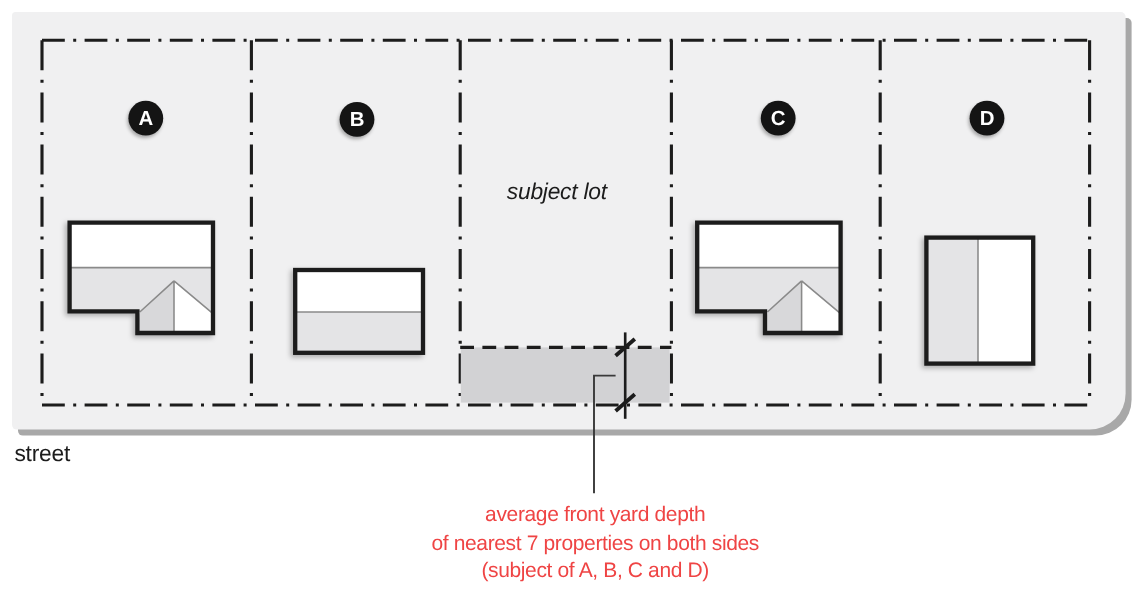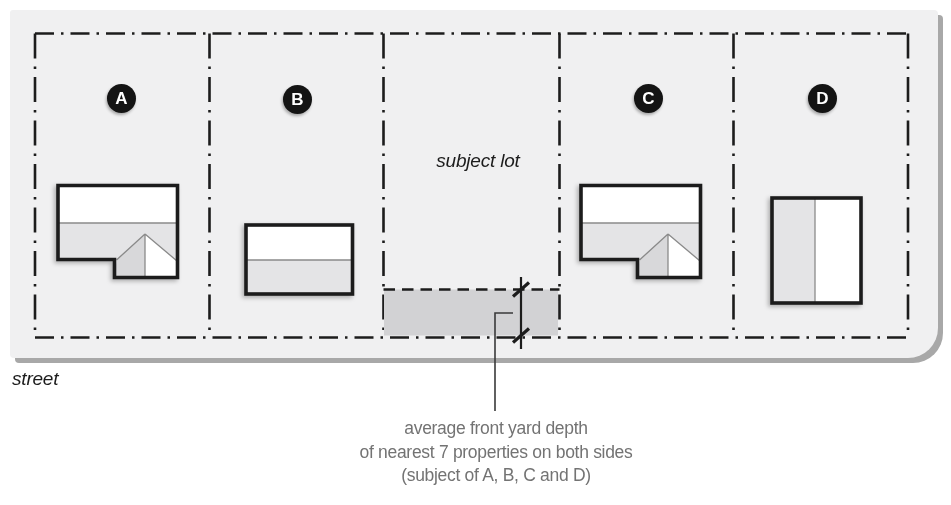--- a/index.html
+++ b/index.html
@@ -57,41 +57,40 @@
     width:29px;height:29px;
     border-radius:50%;
     background:var(--badge-bg);
     color:var(--badge-text);
     font-weight:bold;font-size:17px;
     display:flex;align-items:center;justify-content:center;
     box-shadow:-1px 2px 3px rgba(0,0,0,0.3);
   }
   .subject-lot-label{
     position:absolute;
-    left:378px;top:150px;width:200px;
+    left:364px;top:150px;width:200px;
     text-align:center;
     font-style:italic;
     font-size:19px;
     letter-spacing:-0.2px;
   }
   .street-label{
     position:absolute;
     left:12px;top:368px;
-    font-style:italic;
     font-size:19px;
     letter-spacing:-0.2px;
   }
   .caption{
     position:absolute;
     left:296px;top:417px;width:400px;
     text-align:center;
     font-size:17.5px;
     line-height:23.5px;
     letter-spacing:-0.3px;
-    color:#737373;
+    color:#ef4444;
   }
 </style>
 </head>
 <body>
 
 <div class="stage">
 
   <div class="block"></div>
 
   <svg class="overlay" viewBox="0 0 951 505">

